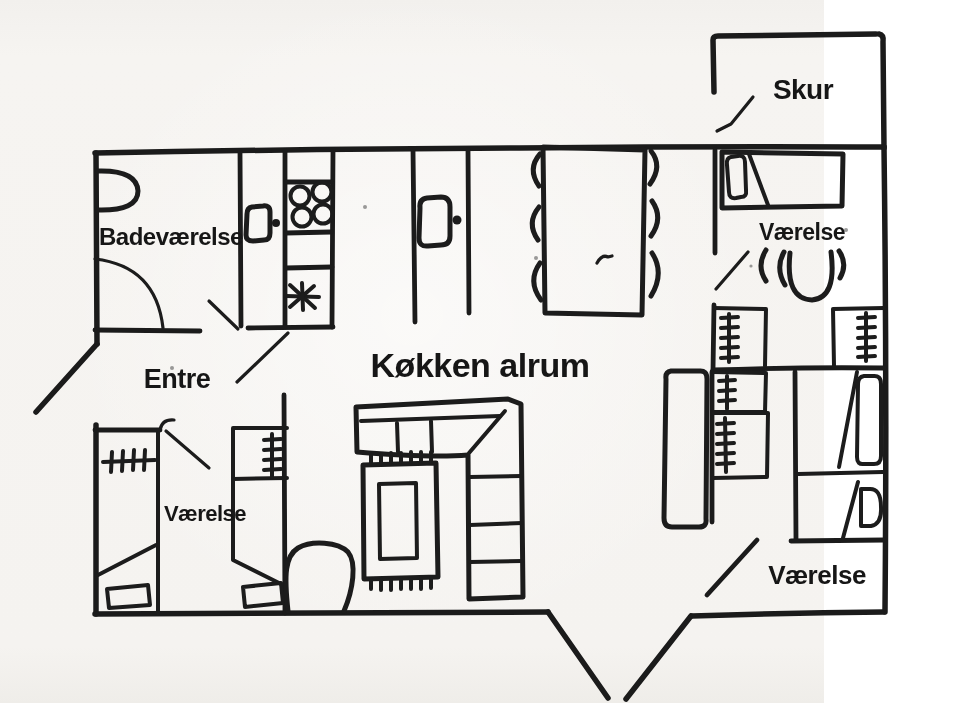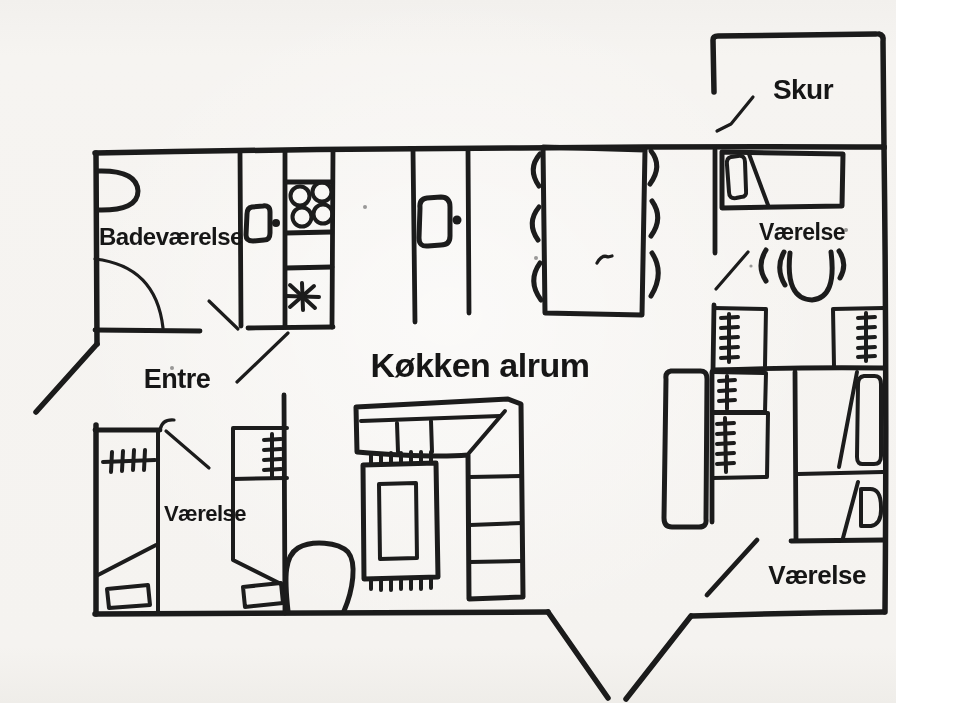--- a/index.html
+++ b/index.html
@@ -1,21 +1,21 @@
 <!DOCTYPE html>
 <html><head>
 <meta charset="utf-8">
 <style>
   html,body{margin:0;padding:0;}
   body{
     width:960px;height:703px;overflow:hidden;
     font-family:"Liberation Sans", sans-serif;
   }
   .paper{
-    position:relative;width:896px;height:703px;
+    position:relative;width:824px;height:703px;
     background:#f5f3f0;
     background-image:
       radial-gradient(ellipse at 50% 45%, rgba(255,255,255,.55) 0%, rgba(255,255,255,0) 60%),
       linear-gradient(180deg, #f2f0ed 0%, #f6f4f1 8%, #f5f3f0 92%, #efEDe9 100%);
   }
   svg{position:absolute;left:0;top:0;}
   .wall{fill:none;stroke:#1b1b1b;stroke-width:5.5;stroke-linecap:round;stroke-linejoin:round;}
   .iwall{fill:none;stroke:#1b1b1b;stroke-width:4.8;stroke-linecap:round;stroke-linejoin:round;}
   .furn{fill:none;stroke:#1c1c1c;stroke-width:4;stroke-linecap:round;stroke-linejoin:round;}
   .furnb{fill:none;stroke:#1c1c1c;stroke-width:5;stroke-linecap:round;stroke-linejoin:round;}

